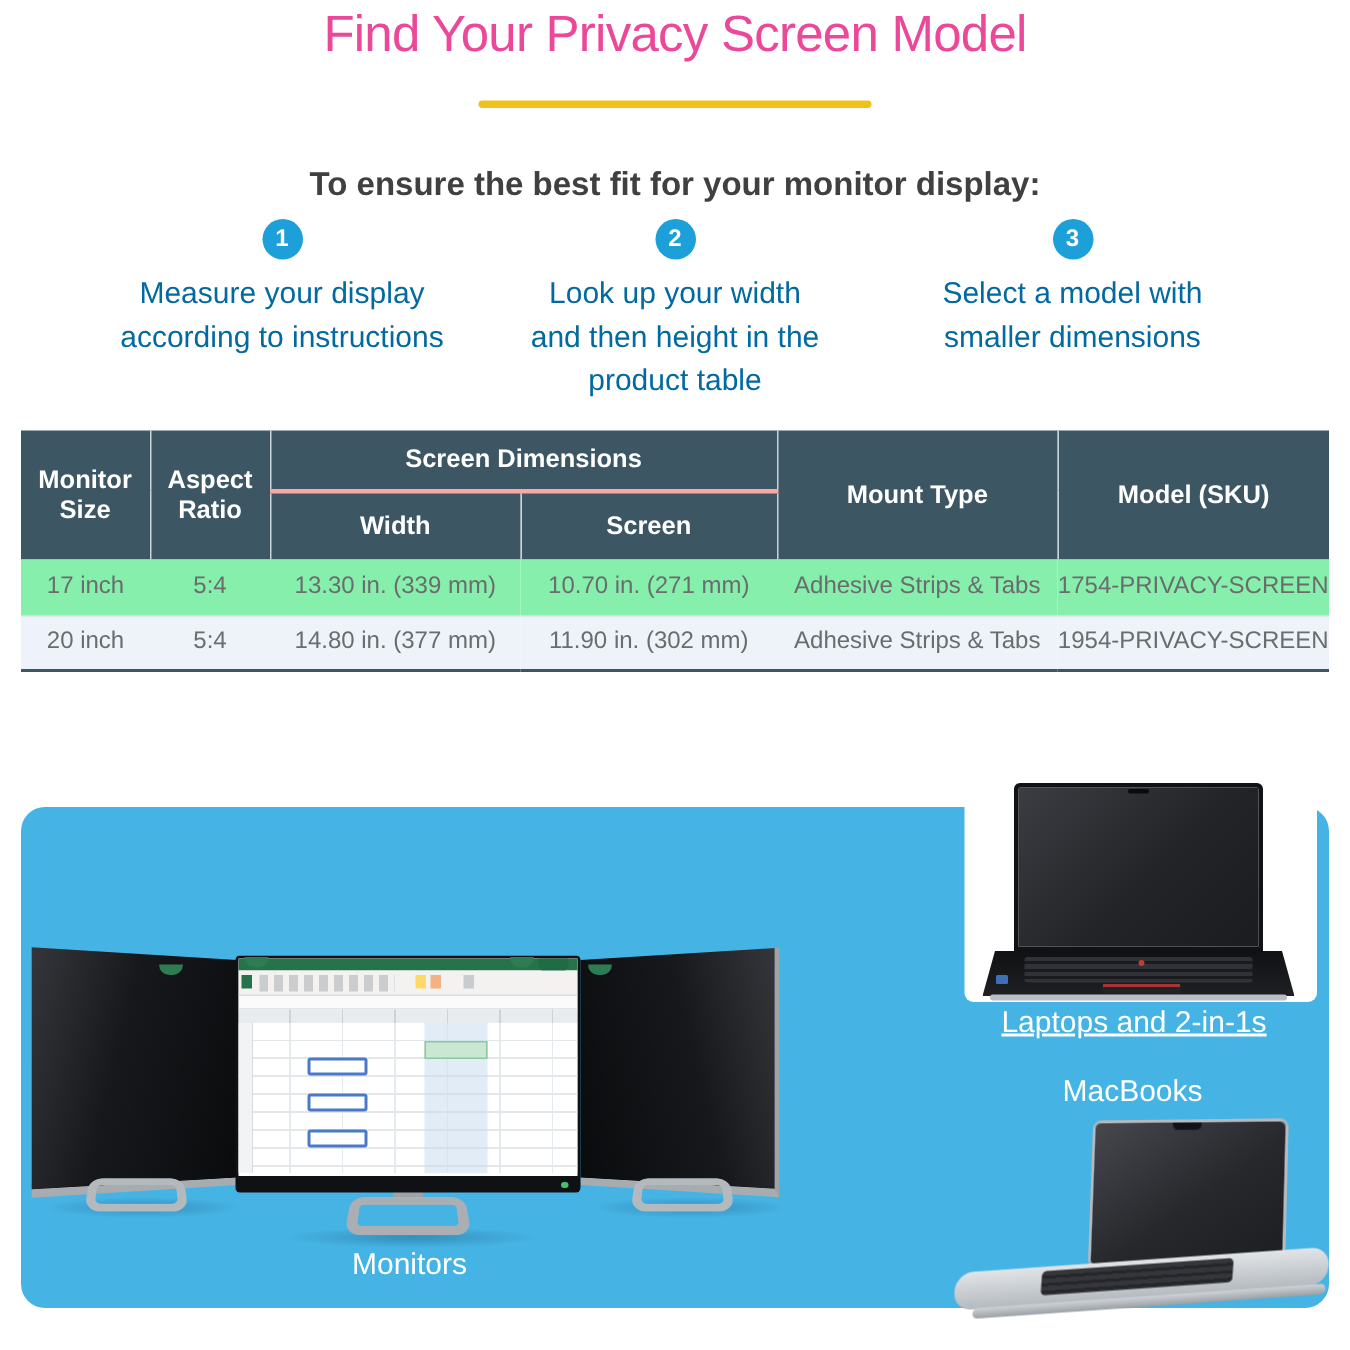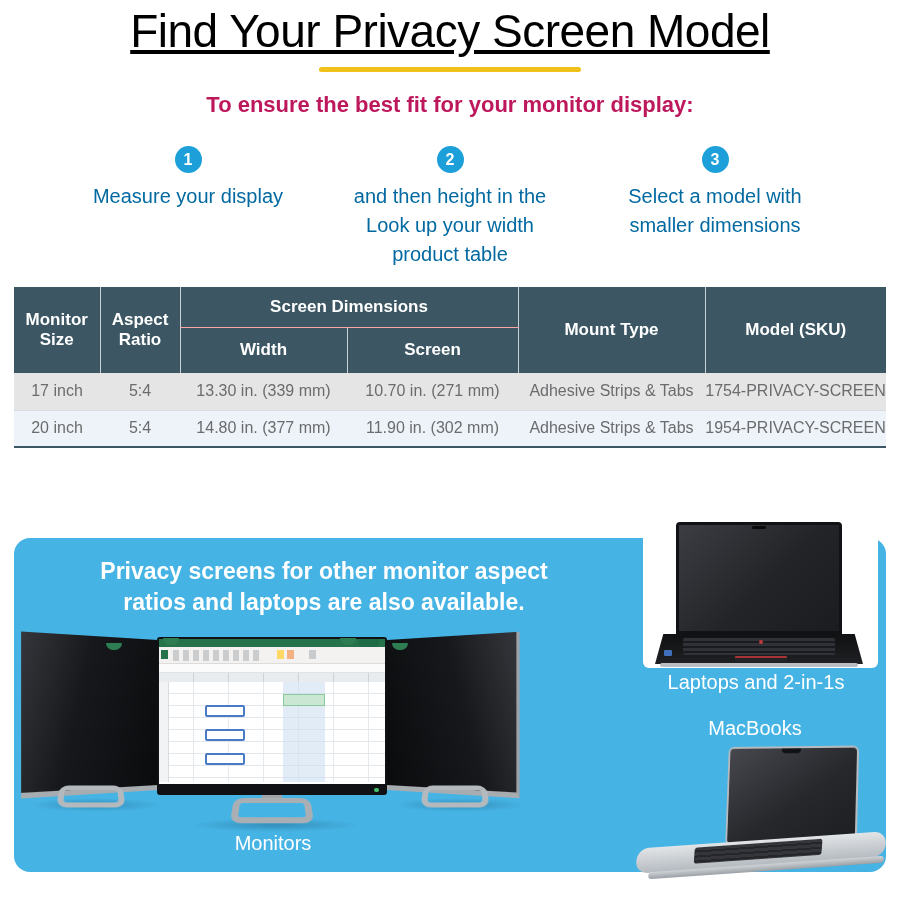--- a/index.html
+++ b/index.html
@@ -2,58 +2,58 @@
 <html><head>
 <meta charset="utf-8">
 <style>
   * { margin:0; padding:0; box-sizing:border-box; }
   html,body { background:#ffffff; }
   body { font-family:"Liberation Sans","DejaVu Sans",sans-serif; }
   .page { position:relative; width:900px; height:900px; background:#ffffff; overflow:hidden; margin:0 auto; }
 
   
   .title { position:absolute; top:4px; left:0; width:900px; text-align:center;
-           font-size:46px; font-weight:400; letter-spacing:-0.5px; color:#000000;text-decoration:underline; }
+           font-size:34px; font-weight:400; letter-spacing:-0.5px; color:#ec4899; }
   .title-underline { position:absolute; top:67px; left:319px; width:262px; height:5px;
            background:#f0c11b; border-radius:3px; }
-  .subtitle { position:absolute; top:92px; left:0; width:900px; text-align:center;
-           font-size:22px; font-weight:700; color:#be185d; }
+  .subtitle { position:absolute; top:110px; left:0; width:900px; text-align:center;
+           font-size:22px; font-weight:700; color:#404040; }
 
   
   .step { position:absolute; top:146px; width:280px; text-align:center; }
   .step-1 { left:48px; } .step-2 { left:310px; } .step-3 { left:575px; }
   .step-num { display:inline-block; width:27px; height:27px; border-radius:50%;
            background:#1d9fd9; color:#fff; font-size:16px; font-weight:700;
            line-height:27px; text-align:center; }
   .step-text { margin-top:9px; font-size:20px; line-height:29px; color:#0369a1; }
   .step-text span { display:block; }
 
   
   table.spec { position:absolute; left:14px; top:287px; width:872px;
            border-collapse:collapse; table-layout:fixed; }
   table.spec th { background:#3c5763; color:#ffffff; font-size:17px; font-weight:700;
            text-align:center; vertical-align:middle; }
   table.spec thead tr.tier1 th { height:40px; }
   table.spec thead tr.tier2 th { height:46px; }
   th.sep-l { border-left:1px solid #c9d2d7; }
-  th.group { border-bottom:1px solid #fca5a5; }
+  th.group { border-bottom:3px solid #fca5a5; }
   table.spec td { height:37px; text-align:center; vertical-align:middle;
-           font-size:16px; color:#6b6c6e; background:#e5e5e5; }
+           font-size:16px; color:#6b6c6e; background:#86efac; }
   table.spec tr.alt td { background:#edf3f8; border-top:1px solid #d8dde1; }
   table.spec tr.last td { border-bottom:2px solid #3c5763; }
 
   
   .panel { position:absolute; left:14px; top:538px; width:872px; height:334px;
            background:#45b3e4; border-radius:16px; }
   .panel-heading { position:absolute; left:44px; top:556px; width:560px; text-align:center;
            color:#ffffff; font-size:23px; font-weight:700; line-height:31px; }
   .panel-heading span { display:block; }
   .panel-label { position:absolute; color:#ffffff; font-size:20px; text-align:center; }
   .label-monitors { left:173px; top:832px; width:200px; }
-  .label-laptops  { left:636px; top:671px; width:240px; }
+  .label-laptops  { left:636px; top:671px; width:240px;text-decoration:underline; }
   .label-macbooks { left:655px; top:717px; width:200px; }
 
   
   .shadow { position:absolute; height:14px; border-radius:50%;
            background:radial-gradient(ellipse at center, rgba(10,50,80,.28) 0%, rgba(10,50,80,0) 70%); }
   .mon-side { position:absolute; border-bottom:5px solid #a7acb1; }
   .mon-left { left:16px; top:640px; width:142px; height:150px;
            background:linear-gradient(105deg,#34363b 0%,#17181b 40%,#0a0b0d 100%);
            transform:perspective(700px) rotateY(30deg); transform-origin:100% 50%; }
   .mon-right { left:387px; top:640px; width:138px; height:150px;
@@ -149,27 +149,28 @@
 <div class="page">
 
   <h1 class="title">Find Your Privacy Screen Model</h1>
   <div class="title-underline"></div>
   <h2 class="subtitle">To ensure the best fit for your monitor display:</h2>
 
   <div class="step step-1">
     <div class="step-num">1</div>
     <div class="step-text">
       <span>Measure your display</span>
+      <span>according to instructions</span>
     </div>
   </div>
   <div class="step step-2">
     <div class="step-num">2</div>
     <div class="step-text">
+      <span>Look up your width</span>
       <span>and then height in the</span>
-      <span>Look up your width</span>
       <span>product table</span>
     </div>
   </div>
   <div class="step step-3">
     <div class="step-num">3</div>
     <div class="step-text">
       <span>Select a model with</span>
       <span>smaller dimensions</span>
     </div>
   </div>
@@ -211,24 +212,20 @@
         <td>14.80 in. (377 mm)</td>
         <td>11.90 in. (302 mm)</td>
         <td>Adhesive Strips &amp; Tabs</td>
         <td>1954-PRIVACY-SCREEN</td>
       </tr>
     </tbody>
   </table>
 
   <div class="panel"></div>
 
-  <div class="panel-heading">
-    <span>Privacy screens for other monitor aspect</span>
-    <span>ratios and laptops are also available.</span>
-  </div>
 
   <div class="shadow" style="left:30px;top:798px;width:130px;"></div>
   <div class="shadow" style="left:395px;top:798px;width:130px;"></div>
   <div class="shadow" style="left:190px;top:818px;width:170px;"></div>
 
   <div class="mon-side mon-left"></div>
   <div class="stand-loop stand-left"></div>
   <div class="mon-side mon-right"></div>
   <div class="stand-loop stand-right"></div>
   <div class="tab-green" style="left:106px;top:643px;"></div>

